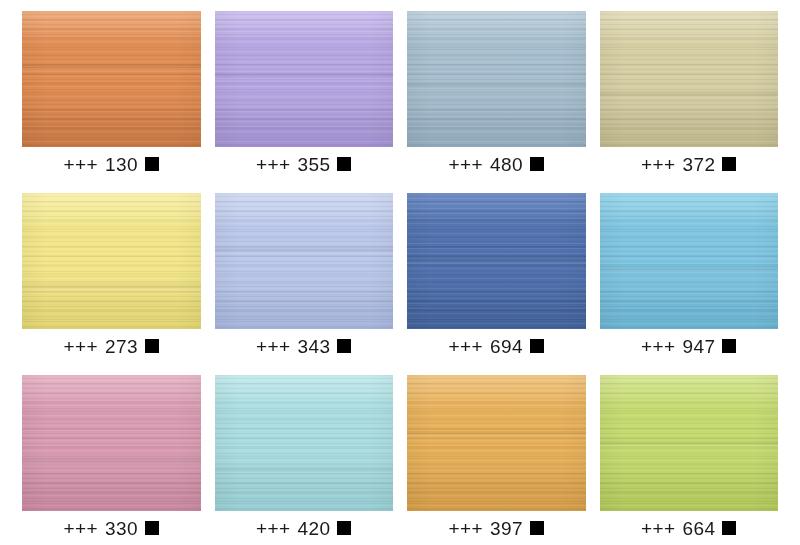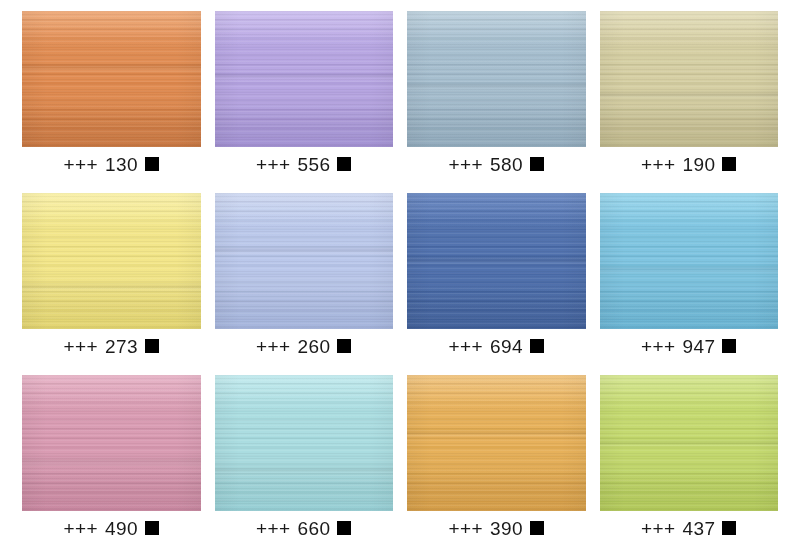--- a/index.html
+++ b/index.html
@@ -143,45 +143,45 @@
         </div>
       </div>
       <div class="cell">
         <div class="swatch" style="background: linear-gradient(rgb(198, 183, 236) 0%, rgb(181, 163, 226) 26%, rgb(181, 163, 226) 68%, rgb(164, 146, 214) 100%);">
           <div class="tex"></div>
           <div class="sheen"></div>
           <div class="ridge" style="top: 45%;"></div>
         </div>
         <div class="label">
           <span class="label-text">+++</span>
-          <span class="label-text">556</span>
+          <span class="label-text">355</span>
           <span class="label-chip"></span>
         </div>
       </div>
       <div class="cell">
         <div class="swatch" style="background: linear-gradient(rgb(181, 203, 217) 0%, rgb(163, 188, 205) 26%, rgb(163, 188, 205) 68%, rgb(147, 173, 192) 100%);">
           <div class="tex"></div>
           <div class="sheen"></div>
           <div class="ridge" style="top: 52%;"></div>
         </div>
         <div class="label">
           <span class="label-text">+++</span>
-          <span class="label-text">580</span>
+          <span class="label-text">480</span>
           <span class="label-chip"></span>
         </div>
       </div>
       <div class="cell">
         <div class="swatch" style="background: linear-gradient(rgb(224, 217, 178) 0%, rgb(212, 205, 160) 26%, rgb(212, 205, 160) 68%, rgb(195, 187, 141) 100%);">
           <div class="tex"></div>
           <div class="sheen"></div>
           <div class="ridge" style="top: 59%;"></div>
         </div>
         <div class="label">
           <span class="label-text">+++</span>
-          <span class="label-text">190</span>
+          <span class="label-text">372</span>
           <span class="label-chip"></span>
         </div>
       </div>
       <div class="cell">
         <div class="swatch" style="background: linear-gradient(rgb(248, 238, 159) 0%, rgb(242, 229, 133) 26%, rgb(242, 229, 133) 68%, rgb(230, 216, 111) 100%);">
           <div class="tex"></div>
           <div class="sheen"></div>
           <div class="ridge" style="top: 66%;"></div>
         </div>
         <div class="label">
@@ -191,21 +191,21 @@
         </div>
       </div>
       <div class="cell">
         <div class="swatch" style="background: linear-gradient(rgb(201, 212, 240) 0%, rgb(184, 198, 234) 26%, rgb(184, 198, 234) 68%, rgb(166, 182, 224) 100%);">
           <div class="tex"></div>
           <div class="sheen"></div>
           <div class="ridge" style="top: 39%;"></div>
         </div>
         <div class="label">
           <span class="label-text">+++</span>
-          <span class="label-text">260</span>
+          <span class="label-text">343</span>
           <span class="label-chip"></span>
         </div>
       </div>
       <div class="cell">
         <div class="swatch" style="background: linear-gradient(rgb(90, 124, 187) 0%, rgb(74, 108, 171) 26%, rgb(74, 108, 171) 68%, rgb(63, 95, 155) 100%);">
           <div class="tex"></div>
           <div class="sheen"></div>
           <div class="ridge" style="top: 46%;"></div>
         </div>
         <div class="label">
@@ -227,54 +227,54 @@
         </div>
       </div>
       <div class="cell">
         <div class="swatch" style="background: linear-gradient(rgb(228, 171, 192) 0%, rgb(216, 152, 176) 26%, rgb(216, 152, 176) 68%, rgb(203, 135, 161) 100%);">
           <div class="tex"></div>
           <div class="sheen"></div>
           <div class="ridge" style="top: 60%;"></div>
         </div>
         <div class="label">
           <span class="label-text">+++</span>
-          <span class="label-text">490</span>
+          <span class="label-text">330</span>
           <span class="label-chip"></span>
         </div>
       </div>
       <div class="cell">
         <div class="swatch" style="background: linear-gradient(rgb(186, 231, 235) 0%, rgb(168, 220, 224) 26%, rgb(168, 220, 224) 68%, rgb(151, 209, 215) 100%);">
           <div class="tex"></div>
           <div class="sheen"></div>
           <div class="ridge" style="top: 67%;"></div>
         </div>
         <div class="label">
           <span class="label-text">+++</span>
-          <span class="label-text">660</span>
+          <span class="label-text">420</span>
           <span class="label-chip"></span>
         </div>
       </div>
       <div class="cell">
         <div class="swatch" style="background: linear-gradient(rgb(238, 189, 113) 0%, rgb(230, 174, 84) 26%, rgb(230, 174, 84) 68%, rgb(216, 158, 69) 100%);">
           <div class="tex"></div>
           <div class="sheen"></div>
           <div class="ridge" style="top: 40%;"></div>
         </div>
         <div class="label">
           <span class="label-text">+++</span>
-          <span class="label-text">390</span>
+          <span class="label-text">397</span>
           <span class="label-chip"></span>
         </div>
       </div>
       <div class="cell">
         <div class="swatch" style="background: linear-gradient(rgb(208, 227, 132) 0%, rgb(195, 217, 106) 26%, rgb(195, 217, 106) 68%, rgb(179, 203, 88) 100%);">
           <div class="tex"></div>
           <div class="sheen"></div>
           <div class="ridge" style="top: 47%;"></div>
         </div>
         <div class="label">
           <span class="label-text">+++</span>
-          <span class="label-text">437</span>
+          <span class="label-text">664</span>
           <span class="label-chip"></span>
         </div>
       </div>
     </div>
 </div>
 
 </body></html>

